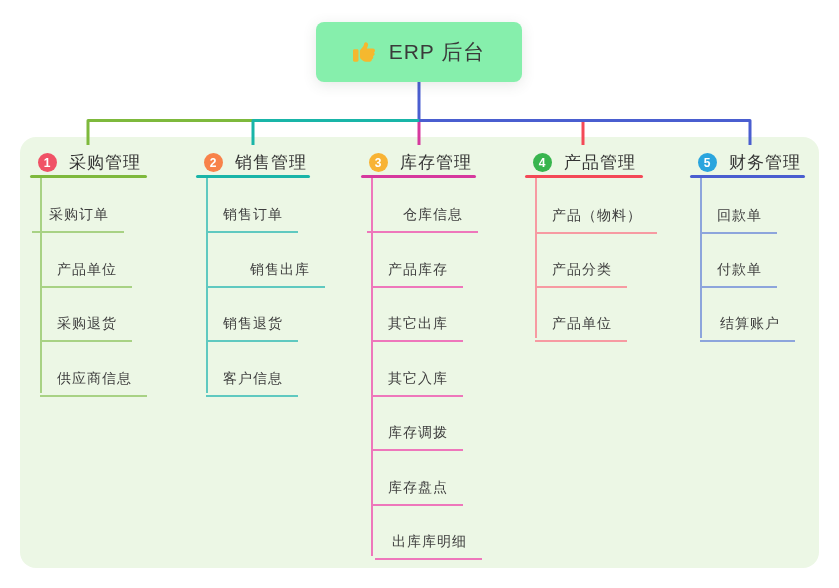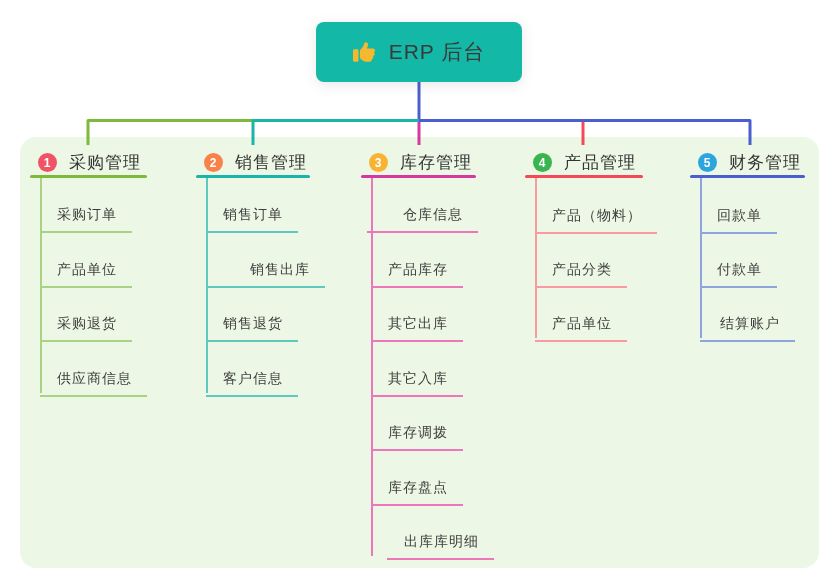--- a/index.html
+++ b/index.html
@@ -10,21 +10,21 @@
     color:#363636;
   }
   
   .panel{
     position:absolute;left:20px;top:137px;width:799px;height:431px;
     background:#ecf7e5;border-radius:16px;
   }
   
   .root-card{
     position:absolute;left:316px;top:22px;width:206px;height:60px;
-    background:#14b8a6;border-radius:8px;
+    background:#86efac;border-radius:8px;
     box-shadow:0 3px 14px rgba(60,80,60,.13);
     display:flex;align-items:center;justify-content:center;gap:14px;
     font-size:21px;color:#3a3a3a;letter-spacing:1px;
     z-index:3;cursor:pointer;
   }
   .thumb-svg{width:22px;height:22px;flex:0 0 auto;}
   
   svg.wires{position:absolute;left:0;top:0;z-index:2;pointer-events:none;}
   
   .branch{position:absolute;top:0;left:0;z-index:4;}
@@ -79,21 +79,21 @@
   <span>ERP 后台</span>
 </div>
 
 <div class="branch b1" style="left:30px;">
   <div class="hdr" style="left:8px;">
     <span class="badge">1</span>
     <span>采购管理</span>
   </div>
   <div class="hdr-line" style="left:0;width:117px;"></div>
   <div class="vline" style="left:10px;height:215px;"></div>
-  <div class="item" style="left:10px;top:200px;">采购订单</div>
+  <div class="item" style="left:2px;top:200px;">采购订单</div>
   <div class="item" style="left:10px;top:255px;">产品单位</div>
   <div class="item" style="left:10px;top:309px;">采购退货</div>
   <div class="item" style="left:10px;top:364px;">供应商信息</div>
 </div>
 
 <div class="branch b2" style="left:196px;">
   <div class="hdr" style="left:8px;">
     <span class="badge">2</span>
     <span>销售管理</span>
   </div>
@@ -111,21 +111,21 @@
     <span>库存管理</span>
   </div>
   <div class="hdr-line" style="left:0;width:115px;"></div>
   <div class="vline" style="left:10px;height:378px;"></div>
   <div class="item" style="left:6px;top:200px;padding-left:36px;">仓库信息</div>
   <div class="item" style="left:10px;top:255px;">产品库存</div>
   <div class="item" style="left:10px;top:309px;">其它出库</div>
   <div class="item" style="left:10px;top:364px;">其它入库</div>
   <div class="item" style="left:10px;top:418px;">库存调拨</div>
   <div class="item" style="left:10px;top:473px;">库存盘点</div>
-  <div class="item" style="left:26px;top:527px;">出库库明细</div>
+  <div class="item" style="left:14px;top:527px;">出库库明细</div>
 </div>
 
 <div class="branch b4" style="left:525px;">
   <div class="hdr" style="left:8px;">
     <span class="badge">4</span>
     <span>产品管理</span>
   </div>
   <div class="hdr-line" style="left:0;width:118px;"></div>
   <div class="vline" style="left:10px;height:160px;"></div>
   <div class="item" style="left:10px;top:201px;">产品（物料）</div>

